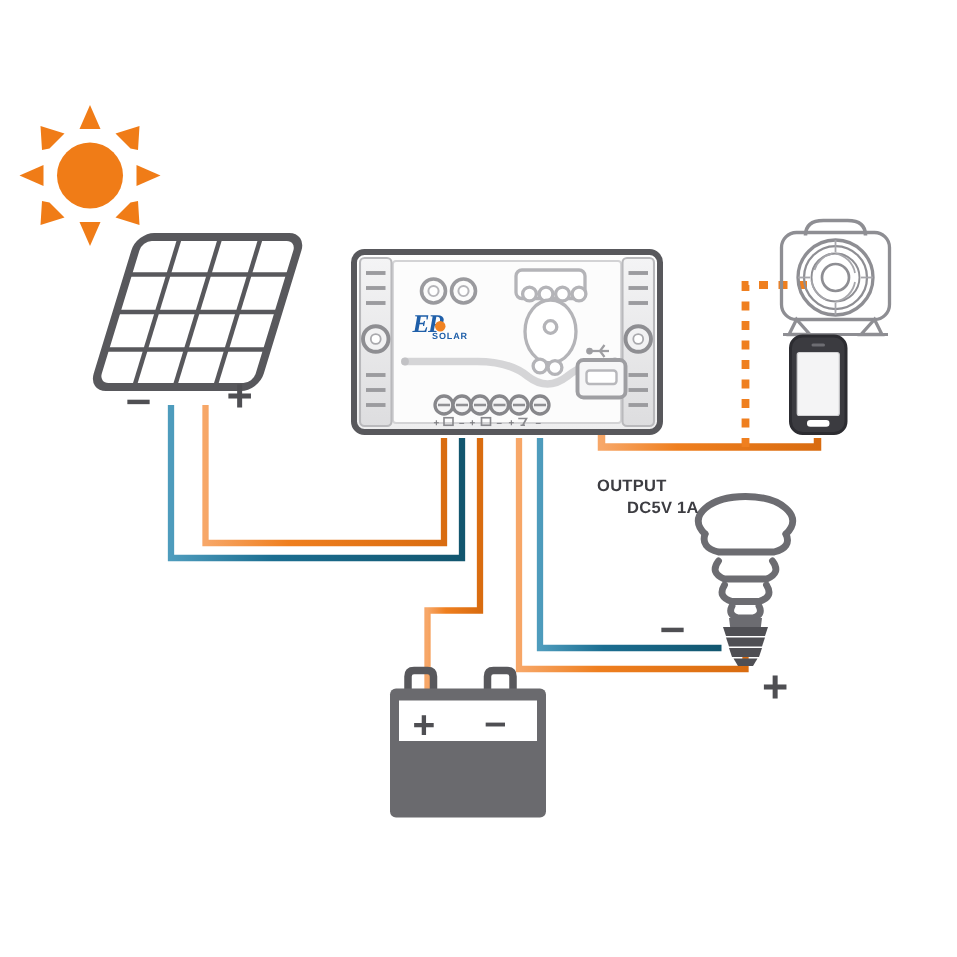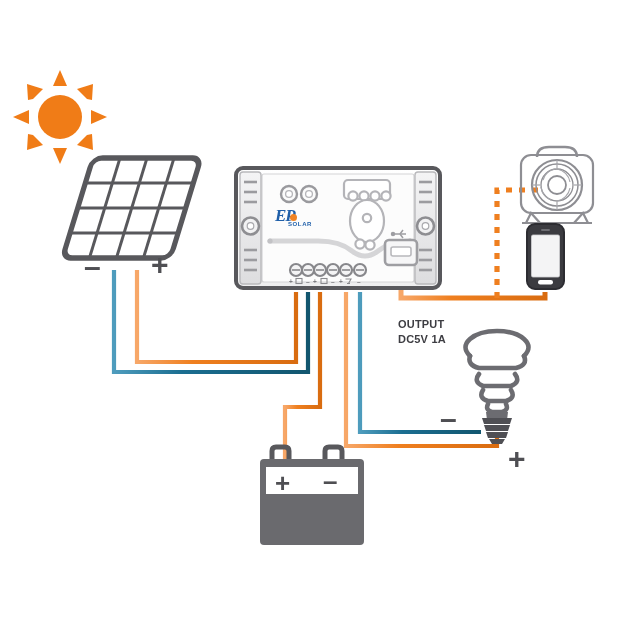--- a/index.html
+++ b/index.html
@@ -280,21 +280,21 @@
     </g>
 
   </svg>
 
   <div class="lbl sign" style="left:84px;top:252px;">–</div>
 
   <div class="lbl sign" style="left:151px;top:250px;">+</div>
 
   <div class="lbl output-text" style="left:398px;top:318px;">OUTPUT</div>
 
-  <div class="lbl output-text" style="left:398px;top:333px;text-align:center;">DC5V 1A</div>
+  <div class="lbl output-text" style="left:418px;top:333px;text-align:center;">DC5V 1A</div>
 
   <div class="lbl sign-sm" style="left:275px;top:470px;color:#4f4f53;">+</div>
 
   <div class="lbl sign-sm" style="left:323px;top:468px;color:#4f4f53;">–</div>
 
   <div class="lbl sign" style="left:440px;top:404px;">–</div>
 
   <div class="lbl sign" style="left:508px;top:444px;">+</div>
 
   <div style="position:absolute;left:275px;top:207px;line-height:1;">

